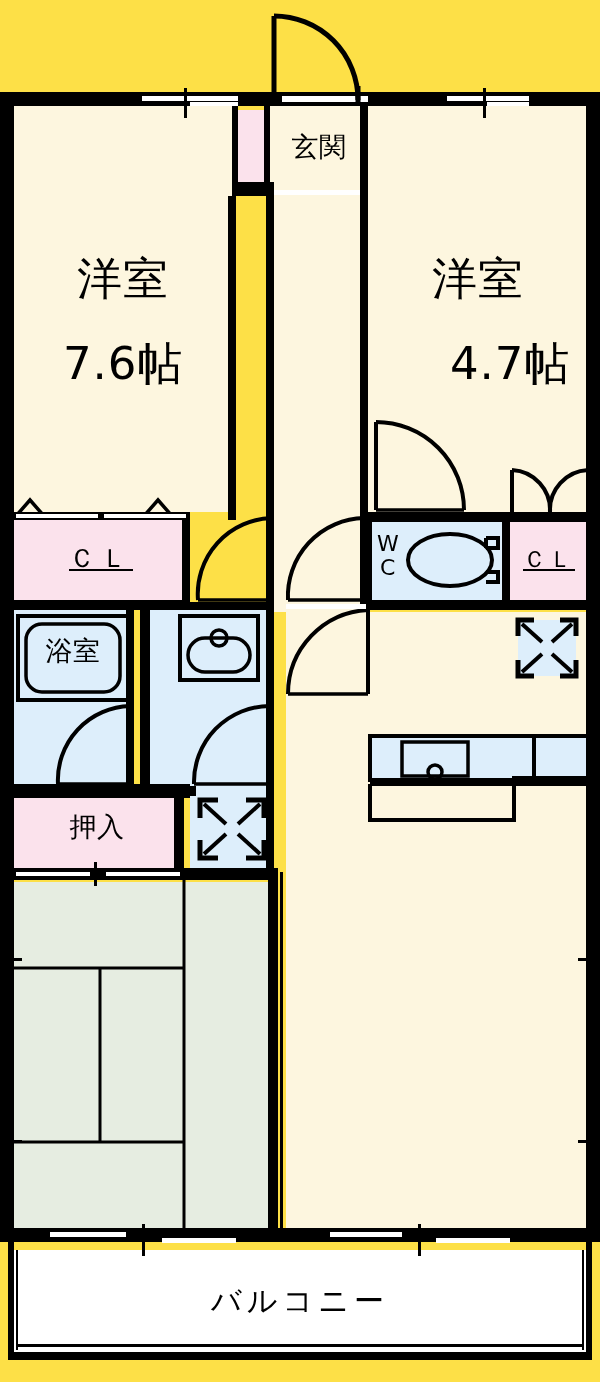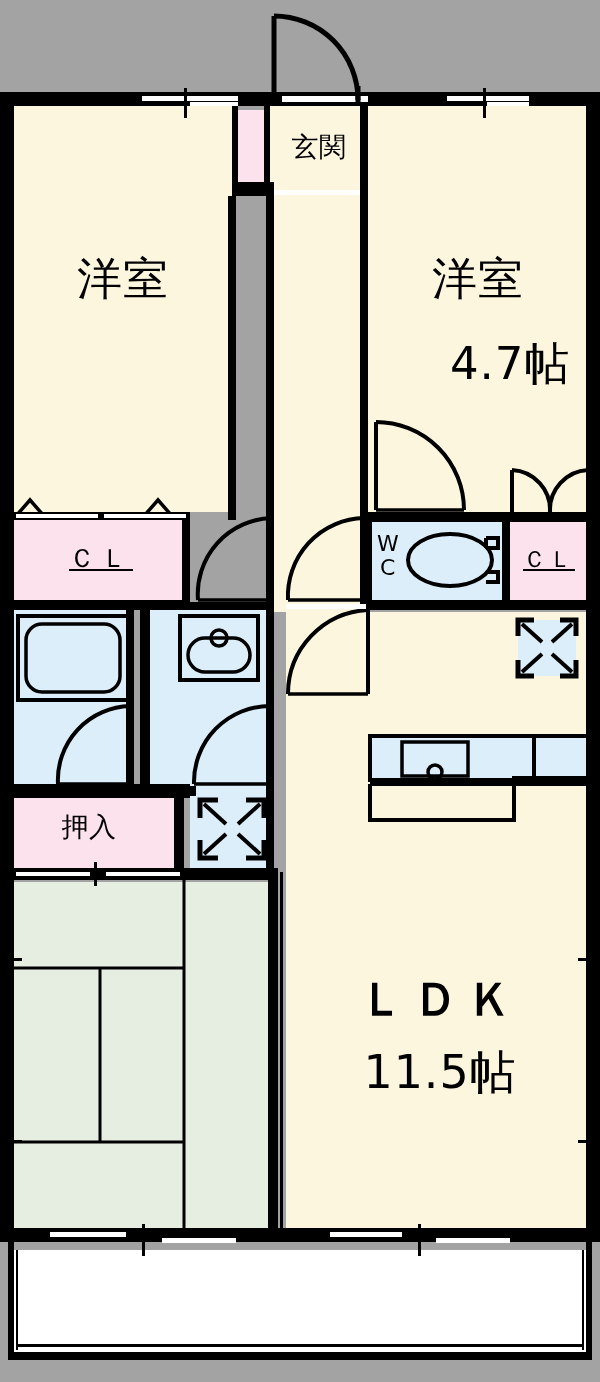--- a/index.html
+++ b/index.html
@@ -1,21 +1,21 @@
 <!DOCTYPE html>
 <html><head>
 <meta charset="utf-8">
 <title>Floor Plan</title>
 <style>
   html,body{margin:0;padding:0;background:#ffffff;}
   body{font-family:"DejaVu Sans","Liberation Sans",sans-serif;}
   #plan{
     position:relative;
     width:600px;height:1382px;
-    background:#a3a3a3;
+    background:#fde047;
     overflow:hidden;
   }
   .abs{position:absolute;box-sizing:border-box;}
   
   .fill{position:absolute;box-sizing:border-box;}
   .f-cream{background:#FDF6DF;}
   .f-pink{background:#FBE2EC;}
   .f-blue{background:#DDEEFB;}
   .f-green{background:#E6EDE1;}
   .f-white{background:#ffffff;}
@@ -270,33 +270,34 @@
     <path class="stroke5" d="M 46,60 L 62,60 L 62,44"></path>
     <line class="stroke" x1="8" y1="8" x2="28" y2="26"></line>
     <line class="stroke" x1="58" y1="8" x2="38" y2="26"></line>
     <line class="stroke" x1="8" y1="56" x2="28" y2="38"></line>
     <line class="stroke" x1="58" y1="56" x2="38" y2="38"></line>
   </svg>
 
   <div class="lbl lbl-small" style="left:275px;top:132px;width:88px;">玄関</div>
 
   <div class="lbl lbl-room" style="left:12px;top:255px;width:222px;">洋室</div>
+  <div class="lbl lbl-area" style="left:12px;top:340px;width:222px;">7.6帖</div>
 
   <div class="lbl lbl-room" style="left:368px;top:255px;width:220px;">洋室</div>
   <div class="lbl lbl-area" style="left:368px;top:340px;width:220px;padding-left:32px;">4.7帖</div>
 
   <div class="lbl lbl-cl" style="left:12px;top:544px;width:178px;">ＣＬ</div>
 
   <div class="lbl lbl-cl" style="left:510px;top:547px;width:78px;font-size:23px;letter-spacing:3px;">ＣＬ</div>
 
+  <div class="lbl lbl-small" style="left:14px;top:636px;width:118px;">浴室</div>
 
 
   <div class="lbl lbl-wc" style="left:374px;top:534px;width:28px;">W</div>
   <div class="lbl lbl-wc" style="left:374px;top:558px;width:28px;">C</div>
 
-  <div class="lbl lbl-small" style="left:4px;top:812px;width:170px;">押入</div>
-
-
-  <div class="lbl lbl-ldk" style="left:290px;top:975px;width:300px;">ＬＤＫ</div>
-  <div class="lbl lbl-ldk2" style="left:290px;top:1048px;width:300px;">11.5帖</div>
-
+  <div class="lbl lbl-small" style="left:12px;top:812px;width:170px;">押入</div>
+
+
+
+  <div class="lbl lbl-balcony" style="left:10px;top:1285px;width:580px;">バルコニー</div>
 
 </div>
 
 </body></html>

